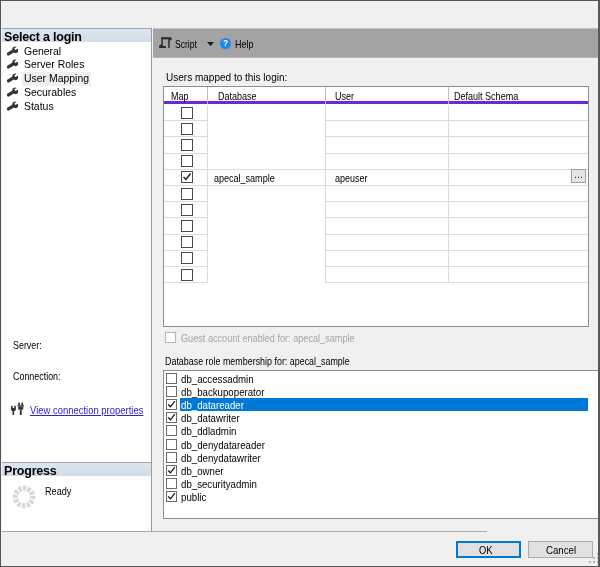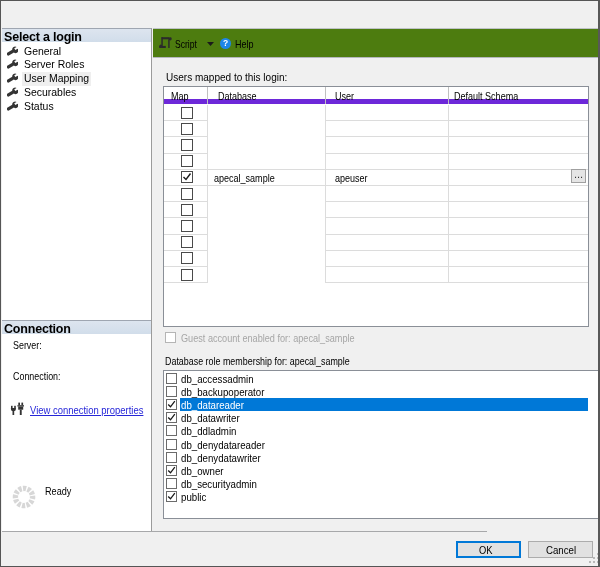--- a/index.html
+++ b/index.html
@@ -35,46 +35,46 @@
         <div class="lbl" style="left: 22px; top: 45px; transform: scaleX(0.95);">User Mapping</div>
         <svg class="abs" width="11" height="11" viewBox="0 0 13 13" style="left: 5px; top: 58.75px;">
           <path d="M11.6,1.8 L9.3,4.1 L7.6,2.4 L9.9,0.1 A3.4,3.4 0 0 0 5.7,4.6 L1.2,9.1 A1.9,1.9 0 1 0 3.9,11.8 L8.4,7.3 A3.4,3.4 0 0 0 12.9,3.1 Z" fill="#343434" transform="rotate(14 6.5 6.5)"></path>
         </svg>
         <div class="lbl" style="left: 22px; top: 58.75px; transform: scaleX(0.95);">Securables</div>
         <svg class="abs" width="11" height="11" viewBox="0 0 13 13" style="left: 5px; top: 72.5px;">
           <path d="M11.6,1.8 L9.3,4.1 L7.6,2.4 L9.9,0.1 A3.4,3.4 0 0 0 5.7,4.6 L1.2,9.1 A1.9,1.9 0 1 0 3.9,11.8 L8.4,7.3 A3.4,3.4 0 0 0 12.9,3.1 Z" fill="#343434" transform="rotate(14 6.5 6.5)"></path>
         </svg>
         <div class="lbl" style="left: 22px; top: 72.5px; transform: scaleX(0.95);">Status</div>
       </div>
-    <div class="hdr abs" style="left:0;top:292px;width:149px;height:14px;">Connection</div>
     <div class="lbl" style="left:11px;top:312px;transform:scaleX(0.81);">Server:</div>
     <div class="lbl" style="left:11px;top:343px;transform:scaleX(0.81);">Connection:</div>
     <svg class="abs" style="left:8px;top:374px;" width="15" height="14" viewBox="0 0 15 14">
       <g fill="#333">
         <rect x="1" y="3.8" width="1.6" height="2.6"></rect>
           <rect x="4.2" y="3.8" width="1.6" height="2.6"></rect>
         <path d="M0.9,6 h5 v0.8 a2.5,2.5 0 0 1 -5,0 z"></path>
         <rect x="2.5" y="8.5" width="1.7" height="4.5"></rect>
         <rect x="8.3" y="0.6" width="1.7" height="2.6"></rect>
           <rect x="11.4" y="0.6" width="1.7" height="2.6"></rect>
         <rect x="7.4" y="3.2" width="6.6" height="1.3"></rect>
         <rect x="8.2" y="4.5" width="5" height="3.2"></rect>
         <rect x="9.8" y="7.7" width="1.9" height="5.3"></rect>
       </g>
     </svg>
     <div class="lbl" style="left:28px;top:377px;color:#2626d8;transform:scaleX(0.86);"><span style="text-decoration:underline;">View connection properties</span></div>
+    <div class="hdr abs" style="left:0;top:434px;width:149px;height:14px;">Progress</div>
     <svg class="abs" style="left:9.5px;top:457px;" width="24" height="24" viewBox="0 0 24 24">
       <circle cx="12" cy="12" r="8.6" fill="none" stroke="#d7d7d7" stroke-width="5.4" stroke-dasharray="3.1 1.4" transform="rotate(-8 12 12)"></circle>
     </svg>
     <div class="lbl" style="left:43px;top:458px;transform:scaleX(0.83);">Ready</div>
   </div>
 
   <div class="abs" style="left:152px;top:27px;width:446px;height:503.5px;background:#f0f0f0;">
 
-    <div class="abs" style="left:0;top:0;width:446px;height:30px;background:#4d7c0f;border-top:1px solid #bfc3c7;border-bottom:1px solid #b4b8bd;">
+    <div class="abs" style="left:0;top:0;width:446px;height:30px;background:#a3a3a3;border-top:1px solid #bfc3c7;border-bottom:1px solid #b4b8bd;">
             <svg class="abs" style="left:5.5px;top:7px;" width="13" height="13" viewBox="0 0 13 13">
         <g fill="#2b2b2b">
             <rect x="2.6" y="1.2" width="7.6" height="2.1"></rect>
             <rect x="9.7" y="1.2" width="3" height="3.2" rx="1.45"></rect>
             <rect x="9.2" y="3.3" width="1.45" height="8.7"></rect>
             <rect x="0.3" y="9.9" width="6.5" height="2.1"></rect>
             <rect x="0.3" y="8.6" width="3" height="3.4" rx="1.5"></rect>
             <rect x="2.3" y="1.2" width="1.5" height="8.7"></rect>
           </g>
       </svg>
@@ -86,21 +86,21 @@
         <circle cx="5.5" cy="5.5" r="5.5" fill="#1e86e8"></circle>
         <text x="5.5" y="8.3" font-size="8.5" font-weight="bold" fill="#fff" text-anchor="middle" font-family="Liberation Sans">?</text>
       </svg>
       <div class="lbl" style="left:82px;top:10px;transform:scaleX(0.82);">Help</div>
     </div>
 
     <div class="lbl" style="left:13px;top:44px;transform:scaleX(0.91);">Users mapped to this login:</div>
 
     <div class="abs" style="left:10px;top:58px;width:426px;height:241px;background:#fff;border:1px solid #8a8f97;" id="grid">
 
-      <div class="abs" style="left:0;top:0;width:424px;height:17px;border-bottom:5px solid #6d28d9;">
+      <div class="abs" style="left:0;top:0;width:424px;height:17px;border-bottom:3px solid #6d28d9;">
         <div class="lbl" style="left:7px;top:3.5px;transform:scaleX(0.82);">Map</div>
         <div class="lbl" style="left:54px;top:3.5px;transform:scaleX(0.82);">Database</div>
         <div class="lbl" style="left:170.5px;top:3.5px;transform:scaleX(0.82);">User</div>
         <div class="lbl" style="left:289.5px;top:3.5px;transform:scaleX(0.82);">Default Schema</div>
         <div class="abs" style="left:43px;top:0;width:1px;height:17px;background:#c0c0c0;"></div>
         <div class="abs" style="left:161px;top:0;width:1px;height:17px;background:#c0c0c0;"></div>
         <div class="abs" style="left:284px;top:0;width:1px;height:17px;background:#c0c0c0;"></div>
       </div>
       <div id="gridbody">
           <div class="abs" style="left:0;top:33.2px;width:43px;height:1px;background:#dcdcdc;"></div>

